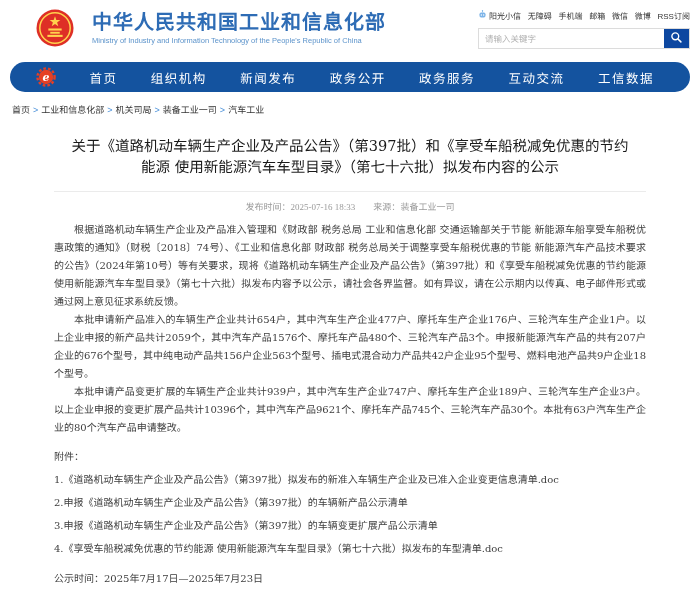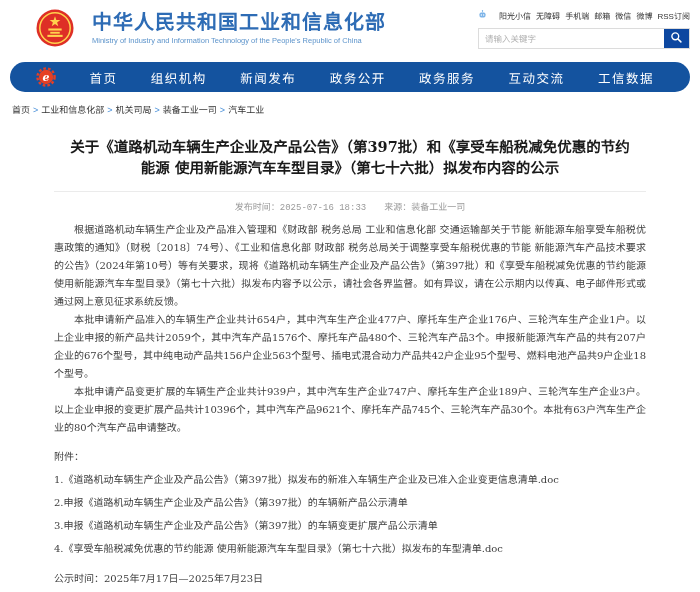--- a/index.html
+++ b/index.html
@@ -37,21 +37,21 @@
   }
   .header-right { width: 212px; flex: none; padding-top: 1px; }
   .quick-links {
     display: flex;
     align-items: center;
     justify-content: space-between;
     font-size: 8px;
     color: #333;
     white-space: nowrap;
   }
-  .ql-item { color: #333; text-decoration: none; display: inline-flex; gap: 12px; }
+  .ql-item { color: #333; text-decoration: none; display: inline-flex; gap: 2px; }
   .search-bar { margin-top: 7px; display: flex; height: 21px; border: 1px solid #dcdcdc; background: #f97316; }
   .search-input { flex: 1; border: none; outline: none; padding: 0 6px; font-size: 8.5px; color: #333; min-width: 0; }
   .search-input::placeholder { color: #b0b0b0; }
   .search-btn { width: 25px; background: #0d47a0; border: none; display: flex; align-items: center; justify-content: center; cursor: pointer; flex: none; }
 
   
   .main-nav {
     margin: 4px 10px 0;
     height: 30px;
     background: #14539f;
@@ -72,33 +72,33 @@
 
   
   .breadcrumb { margin: 11px 0 0 12px; font-size: 9px; color: #333; }
   .crumb { color: #333; text-decoration: none; }
   .crumb-sep { color: #4a90d9; margin: 0 3px; }
 
   
   .article { width: 592px; margin: 0 auto; font-family: "DejaVu Serif", serif; }
   .article-title {
     font-size: 14.5px;
-    font-weight: bold;
+    font-weight: normal;
     color: #1a1a1a;
     text-align: center;
     line-height: 21px;
     margin: 20px 12px 0;
   }
   .title-rule { border: none; border-top: 1px solid #ebebeb; margin: 13px 0 0; }
   .article-meta {
     text-align: center;
     font-size: 9px;
     color: #9a9a9a;
     margin-top: 8px;
-    font-family: Liberation Mono, monospace;
+    font-family: Liberation Serif, serif;
   }
   .meta-gap { display: inline-block; width: 18px; }
   .body-para {
     font-size: 10px;
     line-height: 18px;
     color: #3d3d3d;
     text-align: justify;
     text-indent: 2em;
   }
   .body-para.first { margin-top: 8px; }

